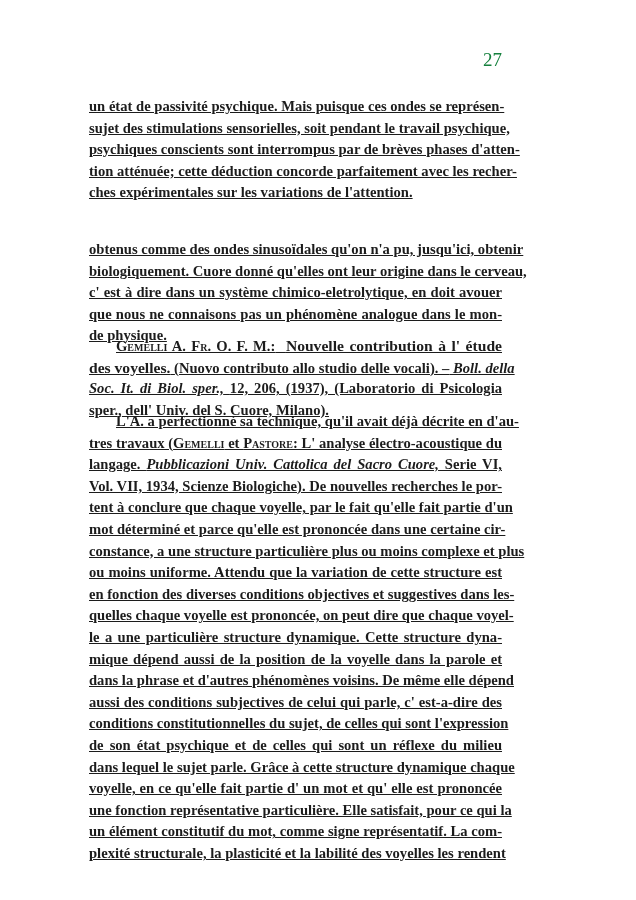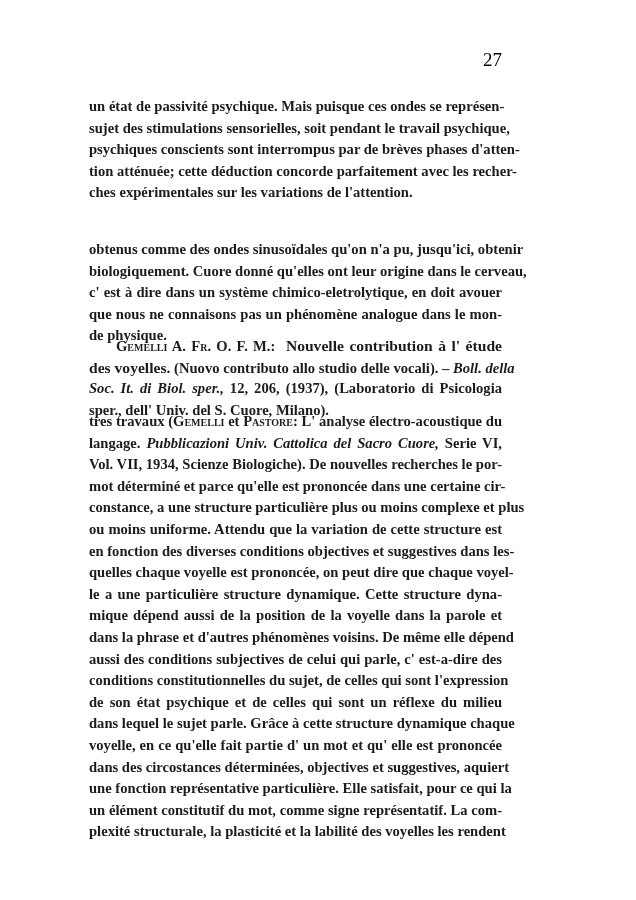--- a/index.html
+++ b/index.html
@@ -17,31 +17,32 @@
     }
     .page-number {
       position: absolute;
       top: 49px;
       left: 480px;
       width: 22px;
       text-align: right;
       font-size: 19px;
       font-weight: normal;
       font-family: "Liberation Serif", serif;
-      color: #000000;
+      color: #15803d;
     }
     .text-block {
       position: absolute;
       left: 89px;
       width: 413px;
       font-family: "Liberation Serif", serif;
       font-size: 14.6px;
       line-height: 21.6px;
       font-weight: bold;
       color: #1c1c1c;
+      text-decoration: underline;
     }
     .line {
       display: block;
       white-space: nowrap;
       text-align: justify;
       text-align-last: justify;
       height: 21.6px;
       overflow: visible;
     }
     .line.last {
@@ -87,34 +88,35 @@
 </div>
 
 <div id="para3" class="text-block">
   <span class="line indent"><span class="sc">Gemelli A. Fr. O. F. M.:</span>&nbsp;&nbsp;<span class="title-strong">Nouvelle contribution à l' étude</span></span>
   <span class="line"><span class="title-strong">des voyelles.</span> <span>(Nuovo contributo allo studio delle vocali). –</span> <span class="it">Boll. della</span></span>
   <span class="line"><span class="it">Soc. It. di Biol. sper.,</span> <span>12, 206, (1937), (Laboratorio di Psicologia</span></span>
   <span class="line last">sper., dell' Univ. del S. Cuore, Milano).</span>
 </div>
 
 <div id="para4" class="text-block">
+  <span class="line indent">L'A. a perfectionné sa technique, qu'il avait déjà décrite en d'au-</span>
   <span class="line"><span>tres travaux (</span><span class="sc">Gemelli</span><span> et </span><span class="sc">Pastore</span><span>: L' analyse électro-acoustique du</span></span>
   <span class="line"><span>langage. </span><span class="it">Pubblicazioni Univ. Cattolica del Sacro Cuore,</span><span> Serie VI,</span></span>
   <span class="line">Vol. VII, 1934, Scienze Biologiche). De nouvelles recherches le por-</span>
+  <span class="line">tent à conclure que chaque voyelle, par le fait qu'elle fait partie d'un</span>
   <span class="line">mot déterminé et parce qu'elle est prononcée dans une certaine cir-</span>
   <span class="line">constance, a une structure particulière plus ou moins complexe et plus</span>
   <span class="line">ou moins uniforme. Attendu que la variation de cette structure est</span>
   <span class="line">en fonction des diverses conditions objectives et suggestives dans les-</span>
   <span class="line">quelles chaque voyelle est prononcée, on peut dire que chaque voyel-</span>
   <span class="line">le a une particulière structure dynamique. Cette structure dyna-</span>
   <span class="line">mique dépend aussi de la position de la voyelle dans la parole et</span>
   <span class="line">dans la phrase et d'autres phénomènes voisins. De même elle dépend</span>
   <span class="line">aussi des conditions subjectives de celui qui parle, c' est-a-dire des</span>
   <span class="line">conditions constitutionnelles du sujet, de celles qui sont l'expression</span>
   <span class="line">de son état psychique et de celles qui sont un réflexe du milieu</span>
   <span class="line">dans lequel le sujet parle. Grâce à cette structure dynamique chaque</span>
   <span class="line">voyelle, en ce qu'elle fait partie d' un mot et qu' elle est prononcée</span>
-  <span class="line">dans des circostances déterminées, objectives et suggestives, aquiert</span>
   <span class="line">une fonction représentative particulière. Elle satisfait, pour ce qui la</span>
   <span class="line">un élément constitutif du mot, comme signe représentatif. La com-</span>
   <span class="line">plexité structurale, la plasticité et la labilité des voyelles les rendent</span>
 
 </div>
 
 </body></html>

